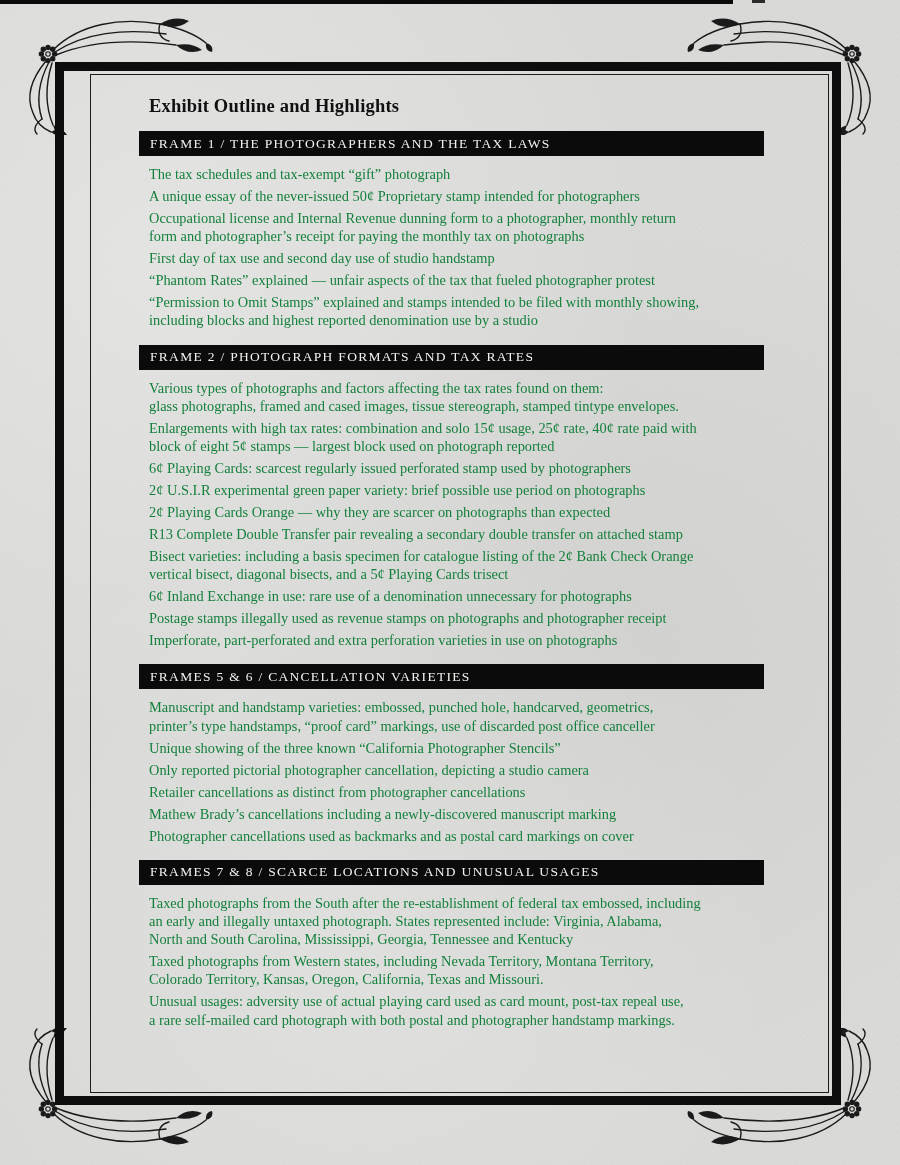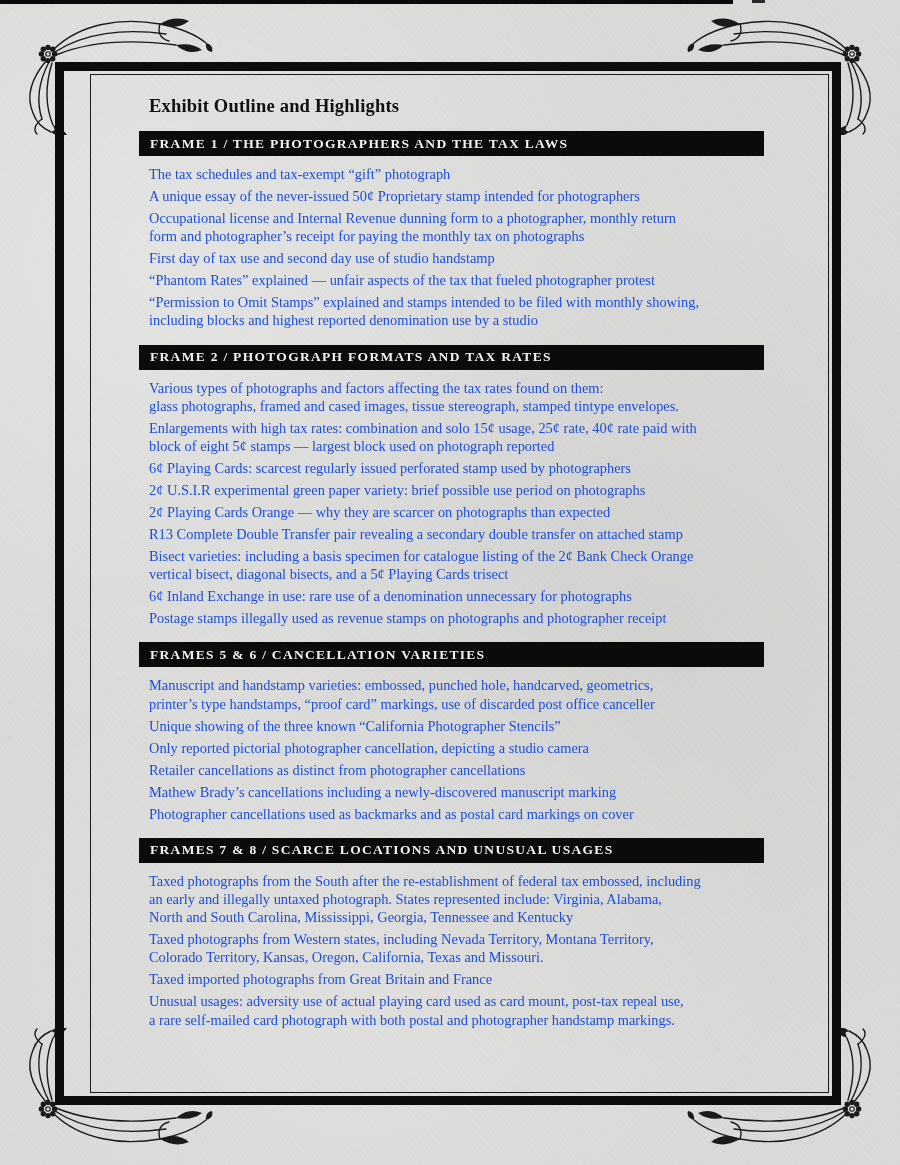--- a/index.html
+++ b/index.html
@@ -28,29 +28,29 @@
 
   .content{position:absolute;left:140px;top:96px;width:672px;}
   .page-title{
     font-size:18.5px;font-weight:bold;color:#101010;
     margin:0 0 0 9px;letter-spacing:.2px;
   }
   .bar{
     width:623px;height:23px;box-sizing:border-box;
     background:#0b0b0b;color:#f2f2ef;
     display:flex;align-items:center;padding-left:10px;
-    font-size:13.5px;font-weight:bold;letter-spacing:1.3px;
+    font-size:13.5px;font-weight:normal;letter-spacing:1.3px;
     margin:16px 0 10px 0;
     box-shadow:0 0 0 1px #0b0b0b;
   }
   .sec:first-of-type .bar{margin-top:15px;}
   .item{
     width:652px;margin:0 0 3.8px 9px;
     font-size:14.4px;line-height:18.2px;
-    white-space:pre-line;color:#1d4ed8;
+    white-space:pre-line;color:#15803d;
   }
 
   .fl{position:absolute;width:205px;height:135px;}
   .fl-tl{left:8px;top:0;}
   .fl-tr{right:8px;top:0;transform:scaleX(-1);}
   .fl-bl{left:8px;bottom:2px;transform:scaleY(-1);}
   .fl-br{right:8px;bottom:2px;transform:scale(-1,-1);}
   .defs{position:absolute;width:0;height:0;overflow:hidden;}
 </style>
 </head>
@@ -137,20 +137,21 @@
 
   <section class="sec">
     <div class="item">6¢ Playing Cards: scarcest regularly issued perforated stamp used by photographers</div>
     <div class="item">2¢ U.S.I.R experimental green paper variety: brief possible use period on photographs</div>
     <div class="item">2¢ Playing Cards Orange — why they are scarcer on photographs than expected</div>
     <div class="item">R13 Complete Double Transfer pair revealing a secondary double transfer on attached stamp</div>
     <div class="item">Bisect varieties: including a basis specimen for catalogue listing of the 2¢ Bank Check Orange
 vertical bisect, diagonal bisects, and a 5¢ Playing Cards trisect</div>
     <div class="item">6¢ Inland Exchange in use: rare use of a denomination unnecessary for photographs</div>
     <div class="item">Postage stamps illegally used as revenue stamps on photographs and photographer receipt</div>
+    <div class="item">Imperforate, part-perforated and extra perforation varieties in use on photographs</div>
   </section>
 
   <section class="sec">
     <div class="bar">
       <span>FRAMES 5 &amp; 6 / CANCELLATION VARIETIES</span>
     </div>
     <div class="item">Manuscript and handstamp varieties: embossed, punched hole, handcarved, geometrics,
 printer’s type handstamps, “proof card” markings, use of discarded post office canceller</div>
     <div class="item">Unique showing of the three known “California Photographer Stencils”</div>
     <div class="item">Only reported pictorial photographer cancellation, depicting a studio camera</div>
@@ -161,17 +162,16 @@
 
   <section class="sec">
     <div class="bar">
       <span>FRAMES 7 &amp; 8 / SCARCE LOCATIONS AND UNUSUAL USAGES</span>
     </div>
     <div class="item">Taxed photographs from the South after the re-establishment of federal tax embossed, including
 an early and illegally untaxed photograph. States represented include: Virginia, Alabama,
 North and South Carolina, Mississippi, Georgia, Tennessee and Kentucky</div>
     <div class="item">Taxed photographs from Western states, including Nevada Territory, Montana Territory,
 Colorado Territory, Kansas, Oregon, California, Texas and Missouri.</div>
-    <div class="item">Taxed imported photographs from Great Britain and France</div>
     <div class="item">Unusual usages: adversity use of actual playing card used as card mount, post-tax repeal use,
 a rare self-mailed card photograph with both postal and photographer handstamp markings.</div>
   </section>
 </div>
 
 </body></html>

